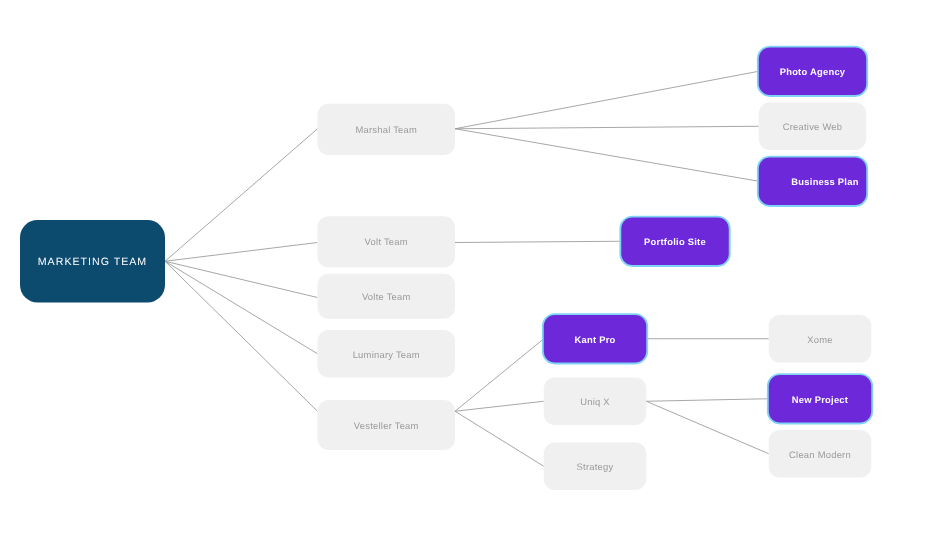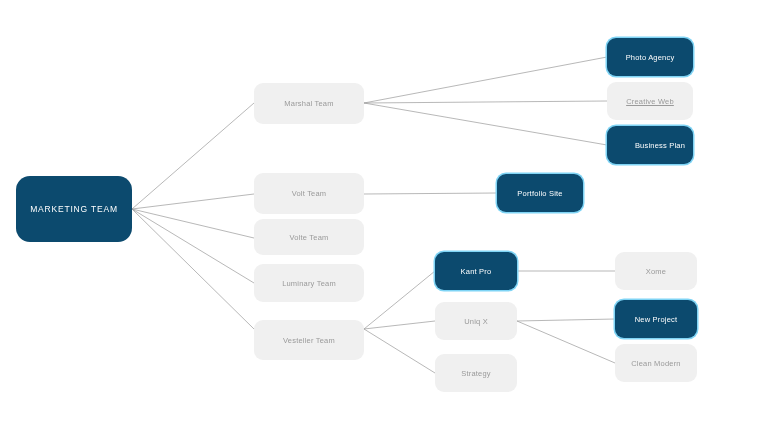--- a/index.html
+++ b/index.html
@@ -56,24 +56,25 @@
   }
   
   .node.grey {
     background: #f0f0f0;
     color: #9a9a9a;
     border-radius: 9px;
     font-size: 7.5px;
   }
   
   .node.blue {
-    background: #0c4a6e;
+    background: #6d28d9;
     color: #ffffff;
     border-radius: 9px;
     font-size: 7.5px;
+    font-weight: bold;
   }
   .node.blue.glow {
     box-shadow: 0 0 0 1.5px #7fd4f5;
   }
 </style>
 </head>
 <body>
 
 <div id="canvas">
   <svg id="edge-layer" viewBox="0 0 760 428" xmlns="http://www.w3.org/2000/svg">
@@ -108,21 +109,21 @@
       </div>
       <div class="node grey" style="left: 254px; top: 264px; width: 110px; height: 38px;">
         <span class="node-label">Luminary Team</span>
       </div>
       <div class="node grey" style="left: 254px; top: 320px; width: 110px; height: 40px;">
         <span class="node-label">Vesteller Team</span>
       </div>
       <div class="node blue glow" style="left: 607px; top: 38px; width: 86px; height: 38px;">
         <span class="node-label">Photo Agency</span>
       </div>
-      <div class="node grey" style="left: 607px; top: 82px; width: 86px; height: 38px; text-decoration: underline;">
+      <div class="node grey" style="left: 607px; top: 82px; width: 86px; height: 38px;">
         <span class="node-label">Creative Web</span>
       </div>
       <div class="node blue glow" style="left: 607px; top: 126px; width: 86px; height: 38px; padding-left: 20px;">
         <span class="node-label">Business Plan</span>
       </div>
       <div class="node blue glow" style="left: 497px; top: 174px; width: 86px; height: 38px;">
         <span class="node-label">Portfolio Site</span>
       </div>
       <div class="node blue glow" style="left: 435px; top: 252px; width: 82px; height: 38px;">
         <span class="node-label">Kant Pro</span>

